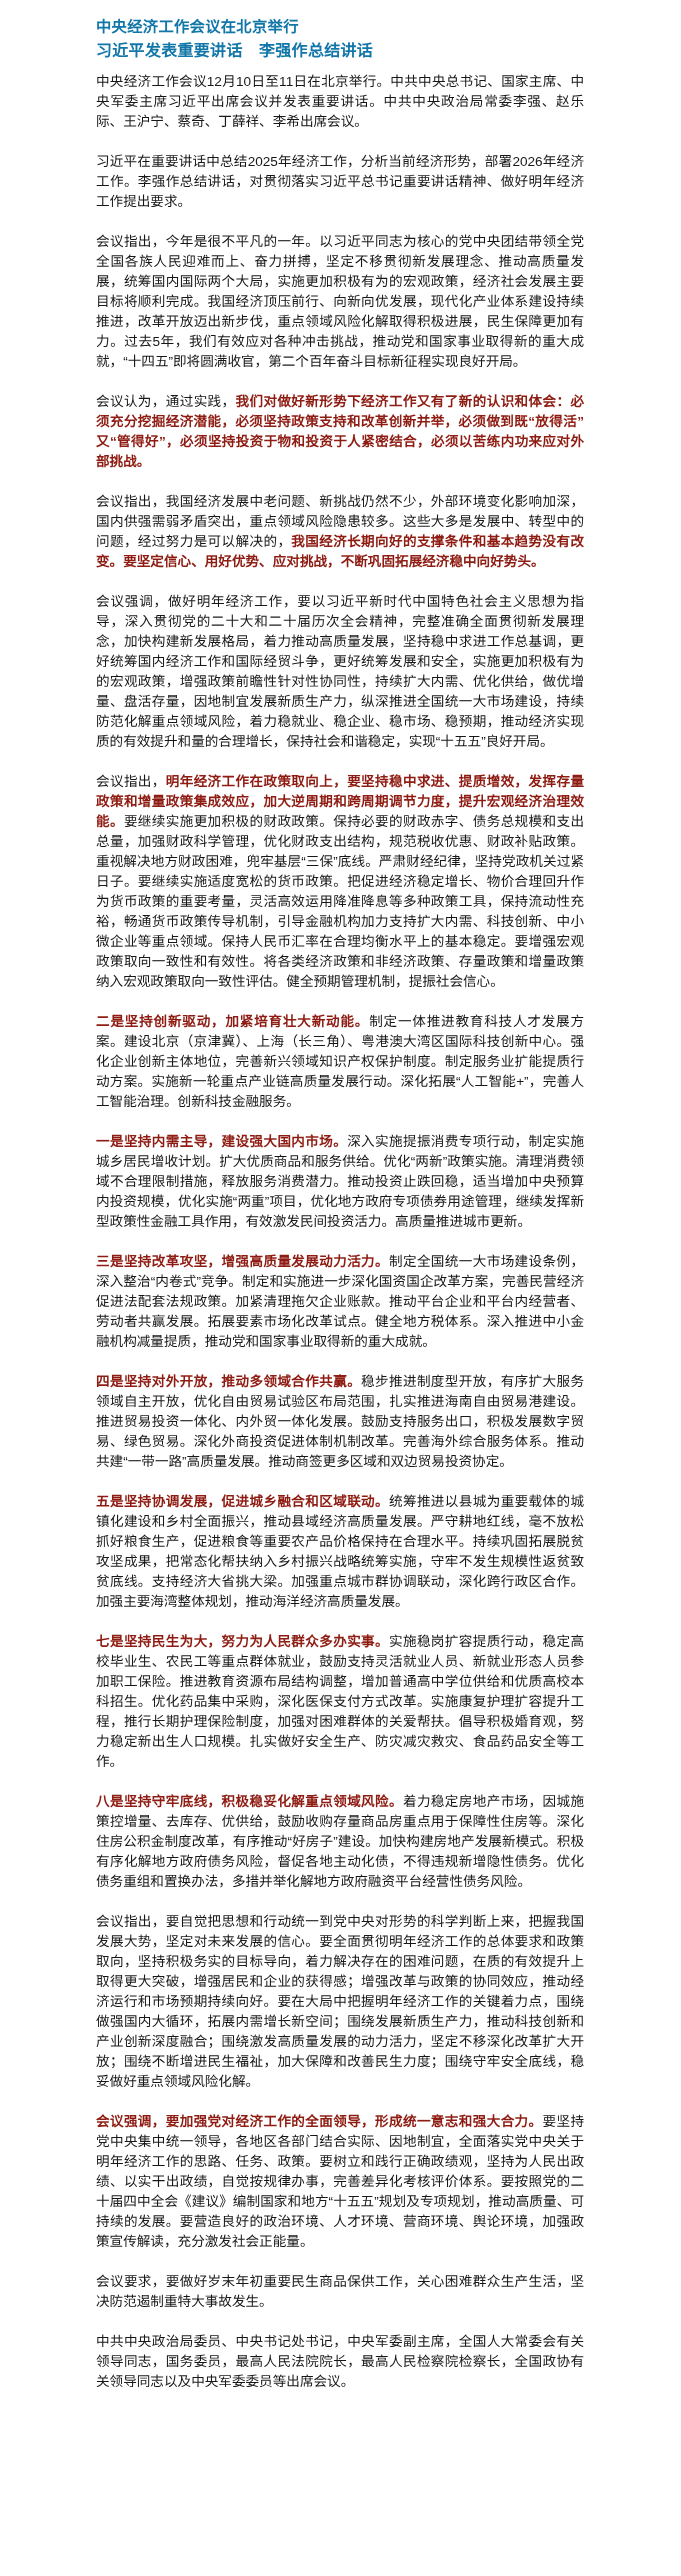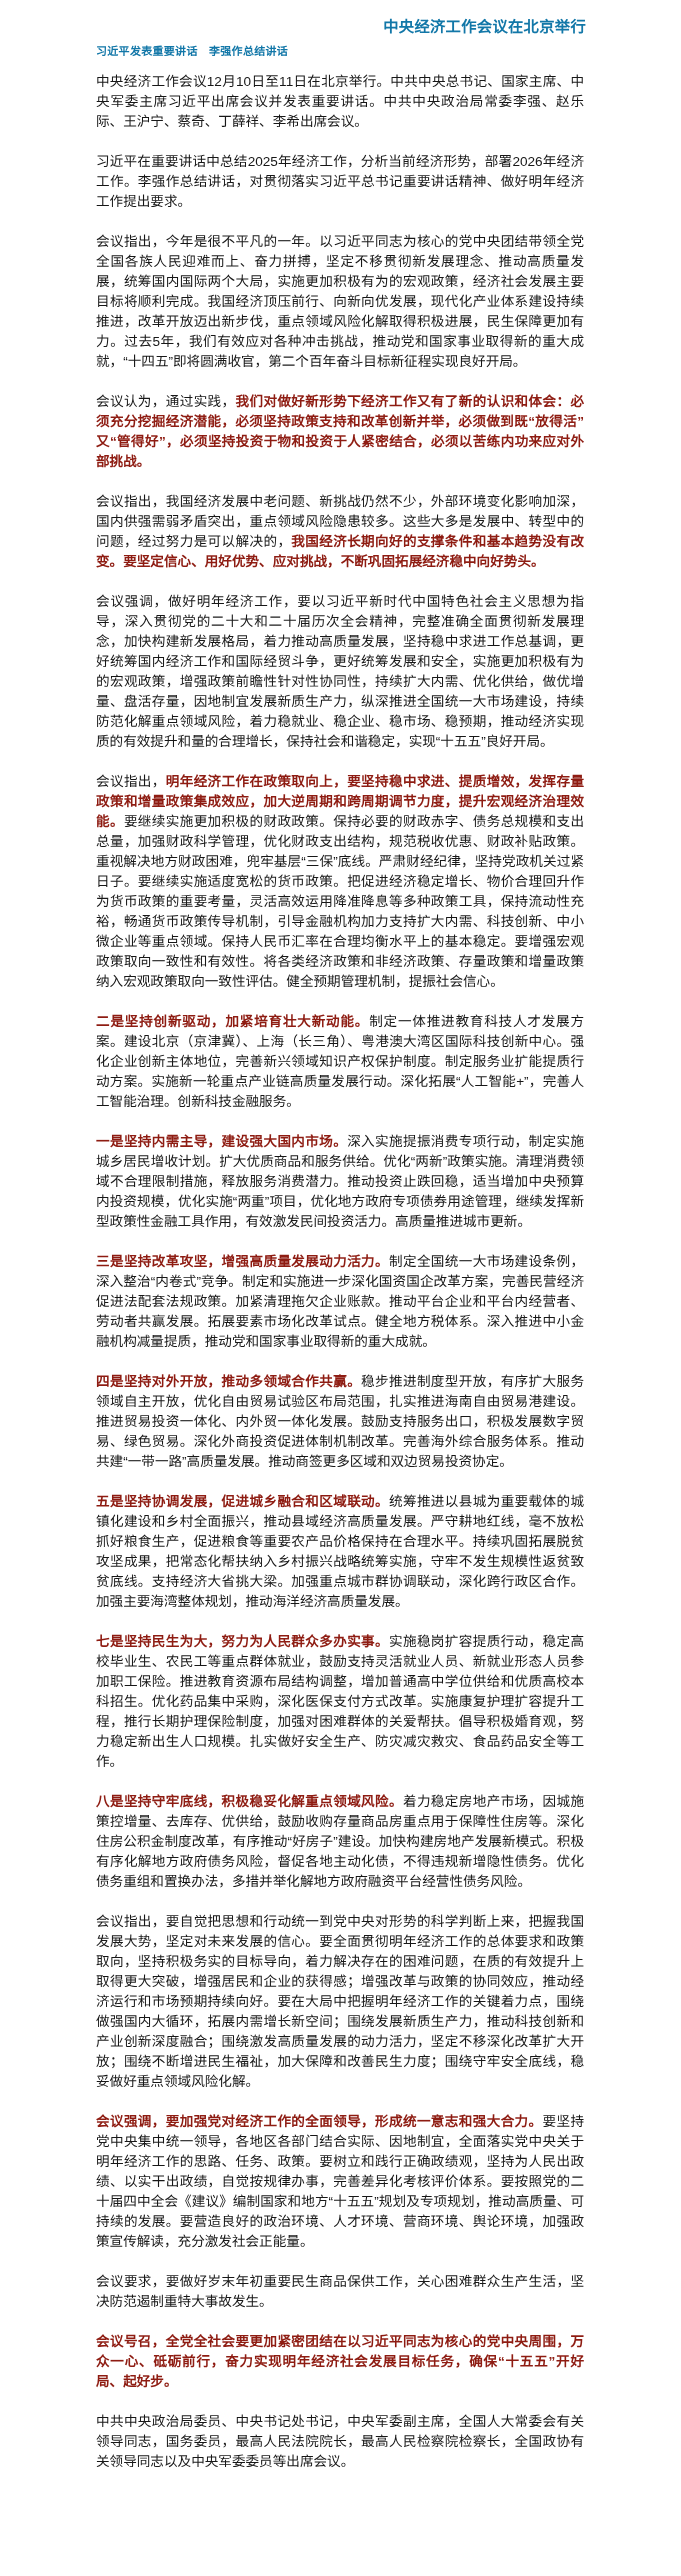--- a/index.html
+++ b/index.html
@@ -17,29 +17,28 @@
   }
   .page{
     box-sizing:border-box;
     width:681px;
     padding:14.7px 95px 22.6px 96px;
   }
   .headline{margin:0 0 9px 0;}
   .headline .h-line{
     color:var(--headline-color);
     font-weight:bold;
-    font-size:11px;
+    font-size:16px;
     line-height:24px;
     letter-spacing:0.3px;
     white-space:pre-wrap;
   }
   .headline .h-line:first-child{
     font-size:15.3px;
     letter-spacing:0.3px;
-    text-align:right;
   }
   .article{margin:0;}
   .para{
     margin:0 2px 20px 0;
     font-size:13.6px;
     line-height:20px;
     color:var(--body-color);
     text-align:justify;
     word-break:break-all;
   }
@@ -66,17 +65,16 @@
       <p class="para"><span class="seg em">二是坚持创新驱动，加紧培育壮大新动能。</span><span class="seg">制定一体推进教育科技人才发展方案。建设北京（京津冀）、上海（长三角）、粤港澳大湾区国际科技创新中心。强化企业创新主体地位，完善新兴领域知识产权保护制度。制定服务业扩能提质行动方案。实施新一轮重点产业链高质量发展行动。深化拓展“人工智能+”，完善人工智能治理。创新科技金融服务。</span></p>
       <p class="para"><span class="seg em">一是坚持内需主导，建设强大国内市场。</span><span class="seg">深入实施提振消费专项行动，制定实施城乡居民增收计划。扩大优质商品和服务供给。优化“两新”政策实施。清理消费领域不合理限制措施，释放服务消费潜力。推动投资止跌回稳，适当增加中央预算内投资规模，优化实施“两重”项目，优化地方政府专项债券用途管理，继续发挥新型政策性金融工具作用，有效激发民间投资活力。高质量推进城市更新。</span></p>
       <p class="para"><span class="seg em">三是坚持改革攻坚，增强高质量发展动力活力。</span><span class="seg">制定全国统一大市场建设条例，深入整治“内卷式”竞争。制定和实施进一步深化国资国企改革方案，完善民营经济促进法配套法规政策。加紧清理拖欠企业账款。推动平台企业和平台内经营者、劳动者共赢发展。拓展要素市场化改革试点。健全地方税体系。深入推进中小金融机构减量提质，推动党和国家事业取得新的重大成就。</span></p>
       <p class="para"><span class="seg em">四是坚持对外开放，推动多领域合作共赢。</span><span class="seg">稳步推进制度型开放，有序扩大服务领域自主开放，优化自由贸易试验区布局范围，扎实推进海南自由贸易港建设。推进贸易投资一体化、内外贸一体化发展。鼓励支持服务出口，积极发展数字贸易、绿色贸易。深化外商投资促进体制机制改革。完善海外综合服务体系。推动共建“一带一路”高质量发展。推动商签更多区域和双边贸易投资协定。</span></p>
       <p class="para"><span class="seg em">五是坚持协调发展，促进城乡融合和区域联动。</span><span class="seg">统筹推进以县城为重要载体的城镇化建设和乡村全面振兴，推动县域经济高质量发展。严守耕地红线，毫不放松抓好粮食生产，促进粮食等重要农产品价格保持在合理水平。持续巩固拓展脱贫攻坚成果，把常态化帮扶纳入乡村振兴战略统筹实施，守牢不发生规模性返贫致贫底线。支持经济大省挑大梁。加强重点城市群协调联动，深化跨行政区合作。加强主要海湾整体规划，推动海洋经济高质量发展。</span></p>
       <p class="para"><span class="seg em">七是坚持民生为大，努力为人民群众多办实事。</span><span class="seg">实施稳岗扩容提质行动，稳定高校毕业生、农民工等重点群体就业，鼓励支持灵活就业人员、新就业形态人员参加职工保险。推进教育资源布局结构调整，增加普通高中学位供给和优质高校本科招生。优化药品集中采购，深化医保支付方式改革。实施康复护理扩容提升工程，推行长期护理保险制度，加强对困难群体的关爱帮扶。倡导积极婚育观，努力稳定新出生人口规模。扎实做好安全生产、防灾减灾救灾、食品药品安全等工作。</span></p>
       <p class="para"><span class="seg em">八是坚持守牢底线，积极稳妥化解重点领域风险。</span><span class="seg">着力稳定房地产市场，因城施策控增量、去库存、优供给，鼓励收购存量商品房重点用于保障性住房等。深化住房公积金制度改革，有序推动“好房子”建设。加快构建房地产发展新模式。积极有序化解地方政府债务风险，督促各地主动化债，不得违规新增隐性债务。优化债务重组和置换办法，多措并举化解地方政府融资平台经营性债务风险。</span></p>
       <p class="para"><span class="seg">会议指出，要自觉把思想和行动统一到党中央对形势的科学判断上来，把握我国发展大势，坚定对未来发展的信心。要全面贯彻明年经济工作的总体要求和政策取向，坚持积极务实的目标导向，着力解决存在的困难问题，在质的有效提升上取得更大突破，增强居民和企业的获得感；增强改革与政策的协同效应，推动经济运行和市场预期持续向好。要在大局中把握明年经济工作的关键着力点，围绕做强国内大循环，拓展内需增长新空间；围绕发展新质生产力，推动科技创新和产业创新深度融合；围绕激发高质量发展的动力活力，坚定不移深化改革扩大开放；围绕不断增进民生福祉，加大保障和改善民生力度；围绕守牢安全底线，稳妥做好重点领域风险化解。</span></p>
       <p class="para"><span class="seg em">会议强调，要加强党对经济工作的全面领导，形成统一意志和强大合力。</span><span class="seg">要坚持党中央集中统一领导，各地区各部门结合实际、因地制宜，全面落实党中央关于明年经济工作的思路、任务、政策。要树立和践行正确政绩观，坚持为人民出政绩、以实干出政绩，自觉按规律办事，完善差异化考核评价体系。要按照党的二十届四中全会《建议》编制国家和地方“十五五”规划及专项规划，推动高质量、可持续的发展。要营造良好的政治环境、人才环境、营商环境、舆论环境，加强政策宣传解读，充分激发社会正能量。</span></p>
       <p class="para"><span class="seg">会议要求，要做好岁末年初重要民生商品保供工作，关心困难群众生产生活，坚决防范遏制重特大事故发生。</span></p>
-      <p class="para"><span class="seg em">会议号召，全党全社会要更加紧密团结在以习近平同志为核心的党中央周围，万众一心、砥砺前行，奋力实现明年经济社会发展目标任务，确保“十五五”开好局、起好步。</span></p>
       <p class="para"><span class="seg">中共中央政治局委员、中央书记处书记，中央军委副主席，全国人大常委会有关领导同志，国务委员，最高人民法院院长，最高人民检察院检察长，全国政协有关领导同志以及中央军委委员等出席会议。</span></p>
     </section>
 </main>
 
 
 </body></html>

